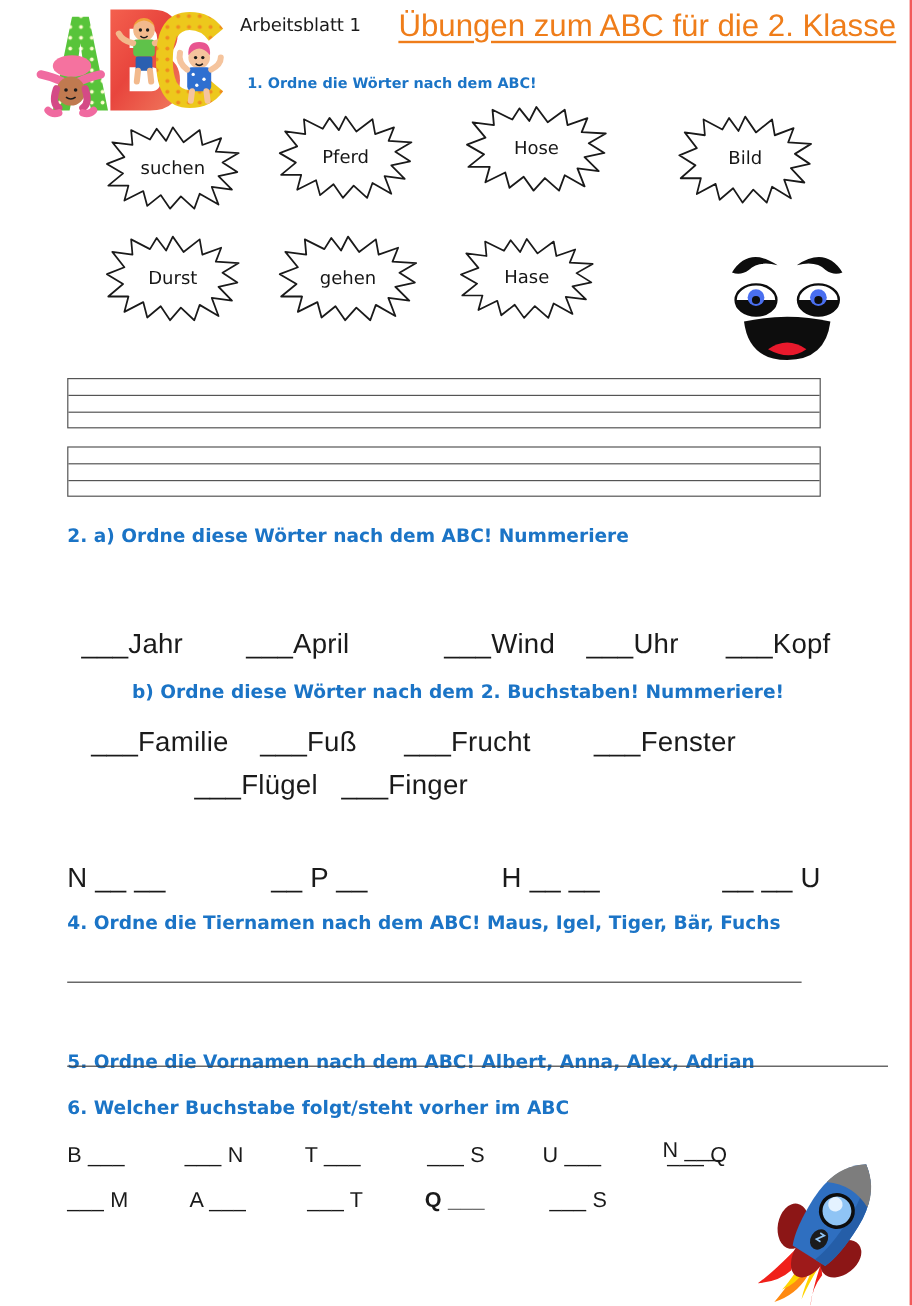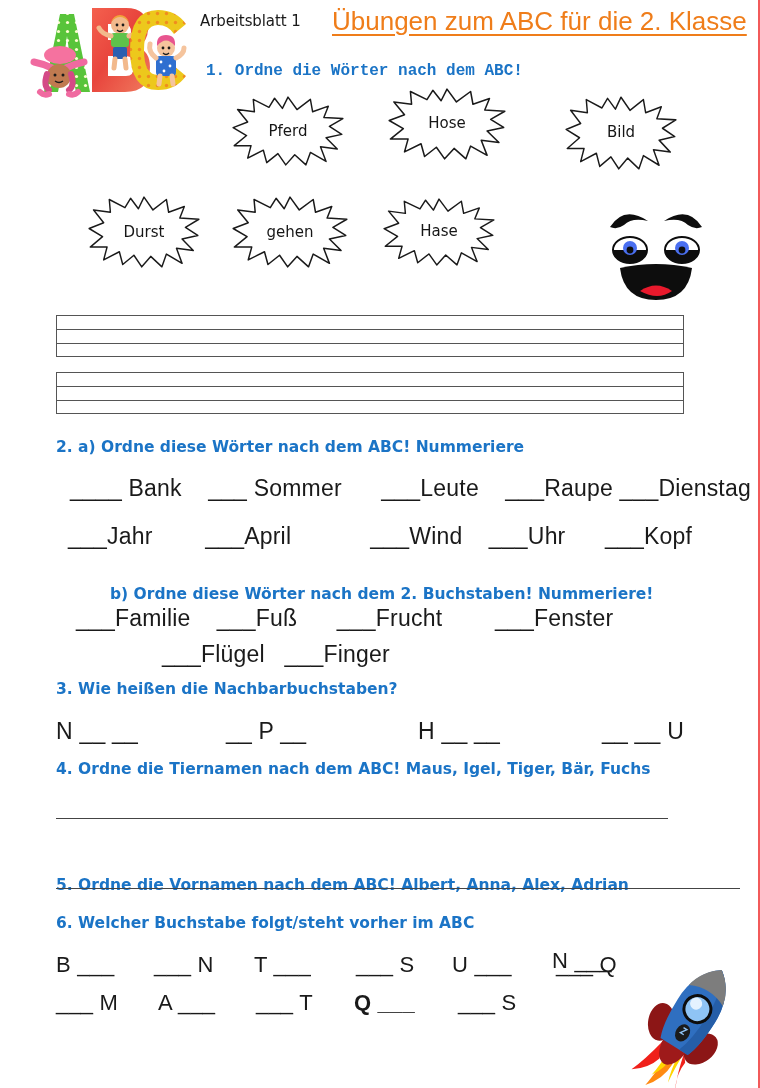--- a/index.html
+++ b/index.html
@@ -43,31 +43,31 @@
   }
 
   
   .blue-head {
     color: #1b74c6;
     font-family: "DejaVu Sans", sans-serif;
     font-weight: bold;
     font-size: 15.5px;
     white-space: nowrap;
   }
-  .blue-head.sz16 { font-size: 16px; font-family: Liberation Mono, monospace; }
+  .blue-head.sz16 { font-size: 12px; }
 
   
   .ans-line {
     font-family: "Liberation Sans", sans-serif;
     font-size: 23px;
     color: #1a1a1a;
     white-space: pre;
     letter-spacing: 0.2px;
   }
-  .ans-line.sz22 { font-size: 22px; }
+  .ans-line.sz22 { font-size: 18px; }
 
   
   .lines-block {
     border: 1.5px solid #555;
     background: #fff;
     box-sizing: border-box;
   }
   .lines-block .inner-rule {
     position: absolute;
     left: 0; right: 0;
@@ -178,20 +178,26 @@
       </g>
     </svg>
   </div>
 
   <div class="abs" id="worksheet-label">Arbeitsblatt 1</div>
 
   <div class="abs" id="main-title">Übungen zum ABC für die 2. Klasse</div>
 
   <div class="abs blue-head sz16" style="left:206px; top:62px;">1. Ordne die Wörter nach dem ABC!</div>
 
+  <div class="star-wrap" id="star-0" style="left: 88px; top: 105px; width: 112px; height: 70px;">
+    <svg width="112" height="70" viewBox="0 0 100 62" preserveAspectRatio="none">
+      <polygon points="50,1 58,12 70,3 72,14 86,9 82,19 99,20 87,27 98,34 84,37 94,47 79,45 84,58 70,50 66,61 56,52 48,61 41,51 31,59 28,48 14,55 17,44 2,44 13,35 1,28 14,23 5,12 20,14 19,3 33,10 38,2 45,11" fill="#ffffff" stroke="#1a1a1a" stroke-width="1.3" stroke-linejoin="round"></polygon>
+    </svg>
+    <div class="star-label" style="top:26px;">suchen</div>
+  </div>
 
   <div class="star-wrap" id="star-2" style="left: 388px; top: 88px; width: 118px; height: 72px;">
     <svg width="118" height="72" viewBox="0 0 100 62" preserveAspectRatio="none">
       <polygon points="50,1 58,12 70,3 72,14 86,9 82,19 99,20 87,27 98,34 84,37 94,47 79,45 84,58 70,50 66,61 56,52 48,61 41,51 31,59 28,48 14,55 17,44 2,44 13,35 1,28 14,23 5,12 20,14 19,3 33,10 38,2 45,11" fill="#ffffff" stroke="#1a1a1a" stroke-width="1.3" stroke-linejoin="round"></polygon>
     </svg>
     <div class="star-label" style="top:26px;">Hose</div>
   </div>
 
   <div class="star-wrap" id="star-1" style="left: 232px; top: 96px; width: 112px; height: 70px;">
     <svg width="112" height="70" viewBox="0 0 100 62" preserveAspectRatio="none">
@@ -252,29 +258,27 @@
     <div class="inner-rule" style="top:13px;"></div>
     <div class="inner-rule" style="top:27px;"></div>
   </div>
   <div class="abs lines-block" id="write-block-1" style="left: 56px; top: 372px; width: 628px; height: 42px;">
     <div class="inner-rule" style="top:13px;"></div>
     <div class="inner-rule" style="top:27px;"></div>
   </div>
 
   <div class="abs blue-head" style="left:56px; top:438px;">2. a) Ordne diese Wörter nach dem ABC! Nummeriere</div>
 
-  <div class="abs ans-line" style="left:70px; top:475px;">____ Bank    ___ Sommer      ___Leute    ___Raupe ___Dienstag</div>
   <div class="abs ans-line" style="left:68px; top:523px;">___Jahr        ___April            ___Wind    ___Uhr      ___Kopf</div>
 
-  <div class="abs blue-head" style="left:110px; top:585px;">b) Ordne diese Wörter nach dem 2. Buchstaben! Nummeriere!</div>
+  <div class="abs blue-head" style="left:110px; top:568px;">b) Ordne diese Wörter nach dem 2. Buchstaben! Nummeriere!</div>
 
   <div class="abs ans-line" style="left:76px; top:605px;">___Familie    ___Fuß      ___Frucht        ___Fenster</div>
   <div class="abs ans-line" style="left:162px; top:641px;">___Flügel   ___Finger</div>
 
-  <div class="abs blue-head" style="left:56px; top:680px;">3. Wie heißen die Nachbarbuchstaben?</div>
 
   <div class="abs ans-line" style="left:56px;  top:718px;">N __ __</div>
   <div class="abs ans-line" style="left:226px; top:718px;">__ P __</div>
   <div class="abs ans-line" style="left:418px; top:718px;">H __ __</div>
   <div class="abs ans-line" style="left:602px; top:718px;">__ __ U</div>
 
   <div class="abs blue-head" style="left:56px; top:760px;">4. Ordne die Tiernamen nach dem ABC!  Maus, Igel, Tiger, Bär, Fuchs</div>
   <div class="abs single-rule" style="left:56px; top:818px; width:612px;"></div>
 
   <div class="abs blue-head" style="left:56px; top:848px;margin-top:28px;">5. Ordne die Vornamen nach dem ABC!   Albert, Anna, Alex, Adrian</div>

